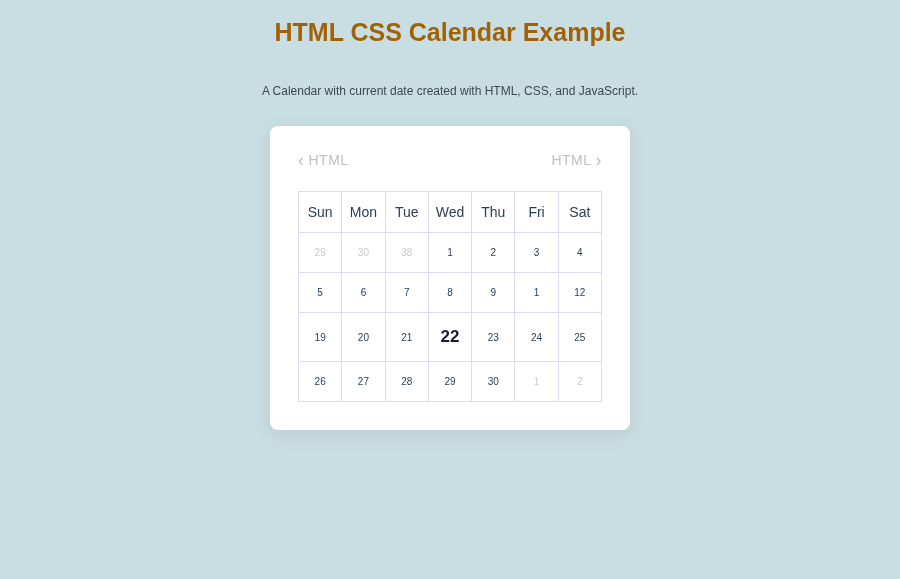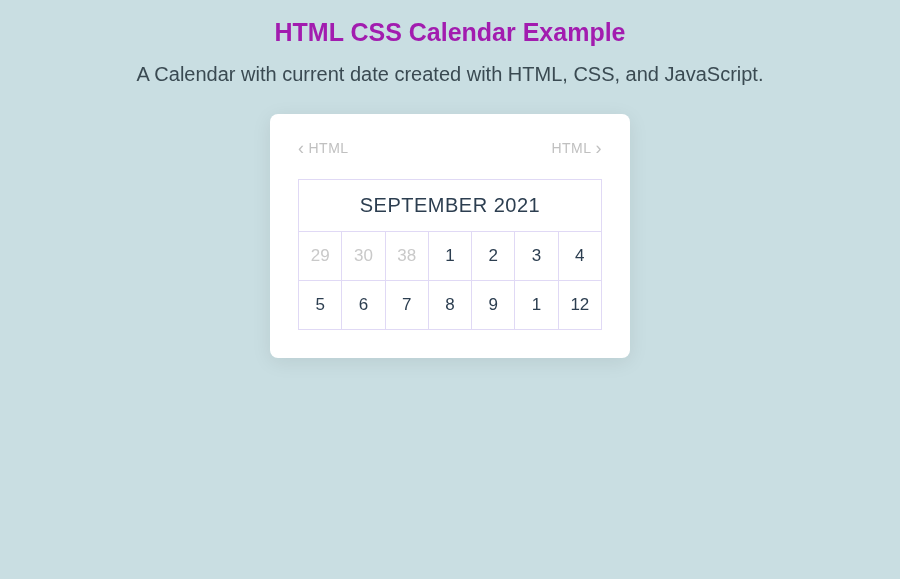--- a/index.html
+++ b/index.html
@@ -11,30 +11,31 @@
       width: 900px;
       height: 579px;
       background: #c9dee2;
       font-family: -apple-system, BlinkMacSystemFont, "Segoe UI", Arial, sans-serif;
       display: flex;
       flex-direction: column;
       align-items: center;
       padding-top: 18px;
     }
     .page-title {
-      color: #a21caf;
+      color: #a16207;
       font-size: 25px;
       font-weight: 700;
-      margin-bottom: 16px;
+      margin-bottom: 4px;
     }
     .page-subtitle {
       color: #3a4a52;
-      font-size: 20px;
+      font-size: 12px;
       font-weight: 400;
       margin-bottom: 28px;
+      margin-top: 33px;
     }
     .calendar-card {
       background: #fff;
       border-radius: 8px;
       width: 360px;
       padding: 25px 28px 28px 28px;
       box-shadow: 0 4px 20px rgba(0,0,0,0.08);
     }
     .calendar-nav {
       display: flex;
@@ -74,21 +75,21 @@
       letter-spacing: 0.5px;
     }
     .day-header {
       padding: 12px 0;
       font-size: 14px;
       font-weight: 400;
       color: #2c3e50;
     }
     .day-cell {
       padding: 14px 0;
-      font-size: 17px;
+      font-size: 10px;
       color: #2c3e50;
     }
     .out-month {
       color: #c9c9c9;
     }
     .today {
       font-weight: 900;
       font-size: 17px;
       color: #1a1a2a;
     }
@@ -106,38 +107,62 @@
       <span>HTML</span>
     </div>
     <div class="nav-btn">
       <span>HTML</span>
       <span class="nav-chevron">›</span>
     </div>
   </div>
 
   <table class="calendar-table">
     <thead>
-      <tr>
-        <th colspan="7" class="month-header">SEPTEMBER 2021</th>
-      </tr>
+      <tr id="day-headers-row">
+          <th class="day-header">Sun</th>
+          <th class="day-header">Mon</th>
+          <th class="day-header">Tue</th>
+          <th class="day-header">Wed</th>
+          <th class="day-header">Thu</th>
+          <th class="day-header">Fri</th>
+          <th class="day-header">Sat</th>
+        </tr>
     </thead>
     <tbody id="calendar-body">
         <tr>
           <td class="day-cell out-month">29</td>
           <td class="day-cell out-month">30</td>
           <td class="day-cell out-month">38</td>
           <td class="day-cell">1</td>
           <td class="day-cell">2</td>
           <td class="day-cell">3</td>
           <td class="day-cell">4</td>
         </tr>
         <tr>
           <td class="day-cell">5</td>
           <td class="day-cell">6</td>
           <td class="day-cell">7</td>
           <td class="day-cell">8</td>
           <td class="day-cell">9</td>
           <td class="day-cell">1</td>
           <td class="day-cell">12</td>
         </tr>
+        <tr>
+          <td class="day-cell">19</td>
+          <td class="day-cell">20</td>
+          <td class="day-cell">21</td>
+          <td class="day-cell today">22</td>
+          <td class="day-cell">23</td>
+          <td class="day-cell">24</td>
+          <td class="day-cell">25</td>
+        </tr>
+        <tr>
+          <td class="day-cell">26</td>
+          <td class="day-cell">27</td>
+          <td class="day-cell">28</td>
+          <td class="day-cell">29</td>
+          <td class="day-cell">30</td>
+          <td class="day-cell out-month">1</td>
+          <td class="day-cell out-month">2</td>
+        </tr>
       </tbody>
   </table>
 </div>
 
 </body></html>

